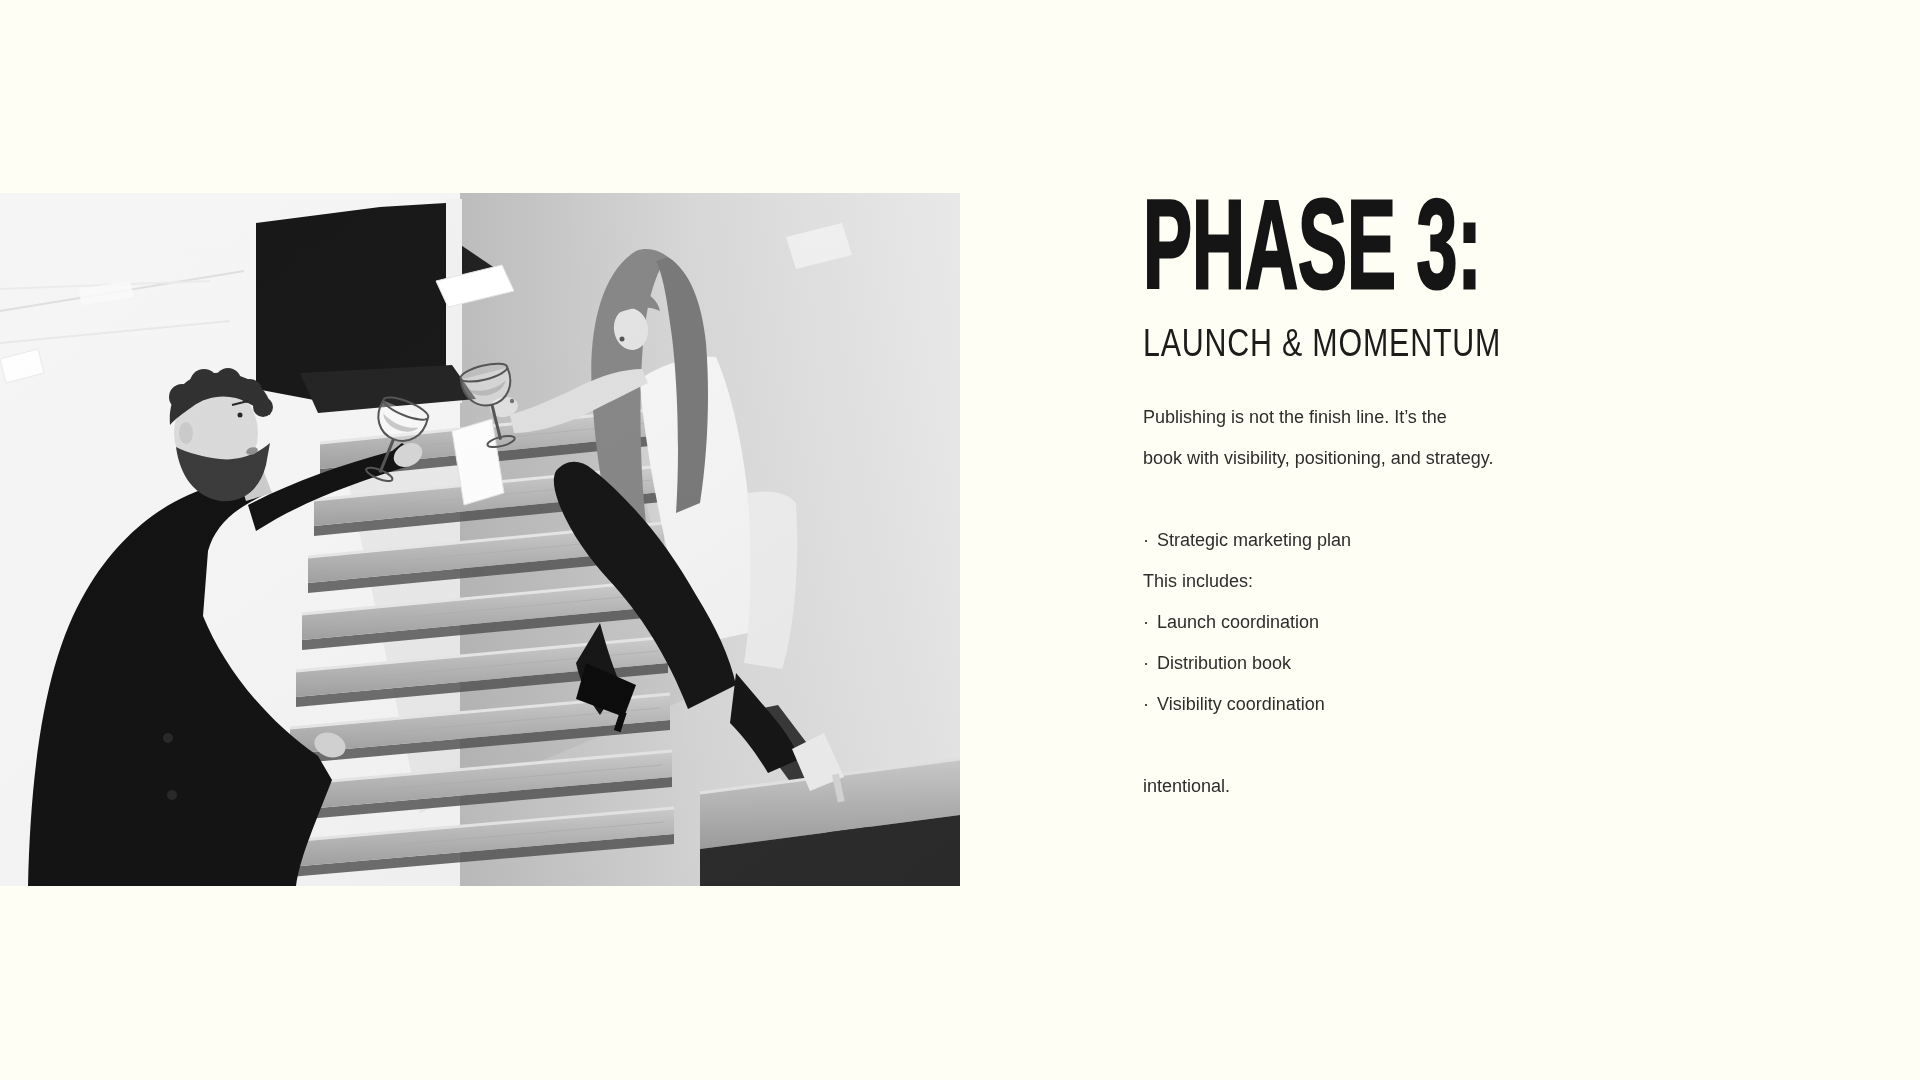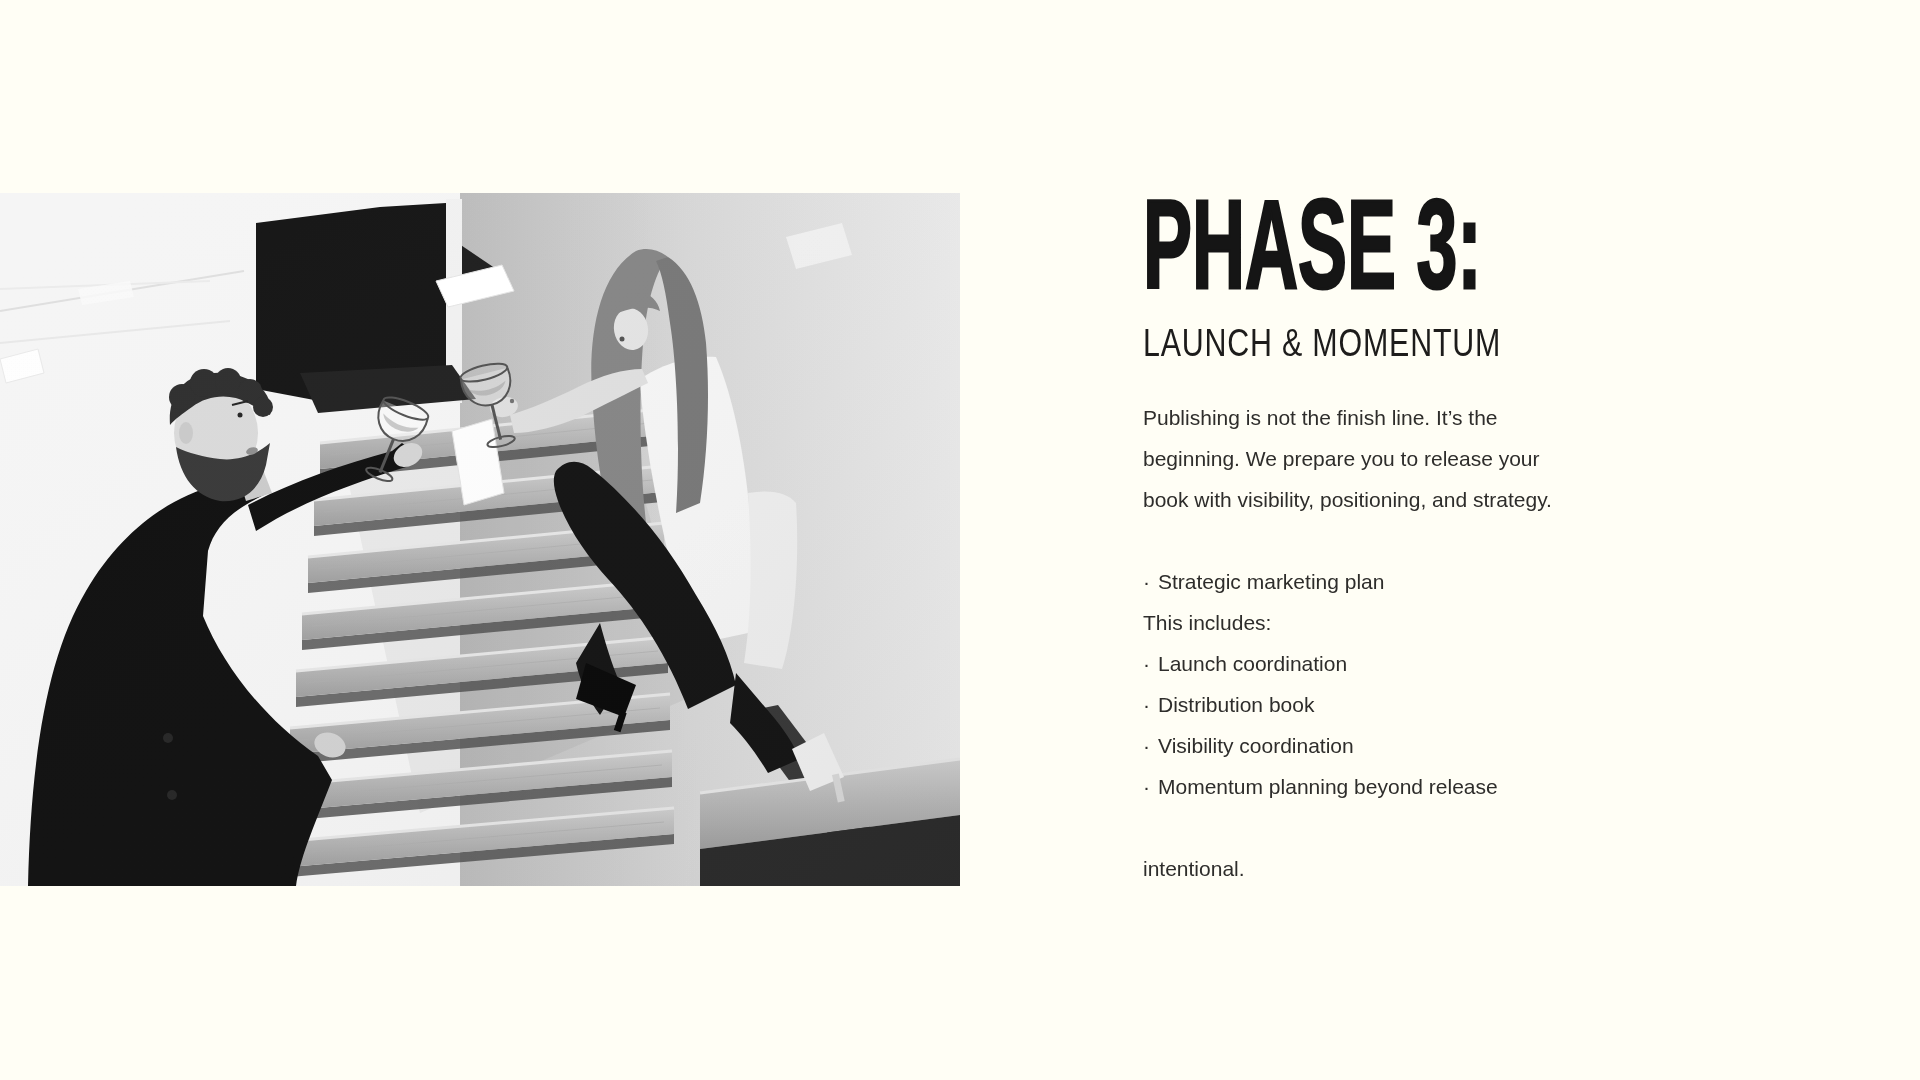--- a/index.html
+++ b/index.html
@@ -12,21 +12,21 @@
 
   
   .content{position:absolute;left:1143px;top:0;width:720px;color:#2E2D2B;}
   .title{position:absolute;left:0;top:182px;font-size:126px;line-height:1;font-weight:bold;
          color:#151515;white-space:nowrap;letter-spacing:0;
          transform:scaleX(0.583);transform-origin:left top;
          -webkit-text-stroke:3px #151515;}
   .subtitle{position:absolute;left:0;top:324px;font-size:38px;line-height:1;font-weight:400;
             color:#1D1C1B;white-space:nowrap;letter-spacing:1px;
             transform:scaleX(0.8);transform-origin:left top;}
-  .bodytext{position:absolute;left:0;top:397px;font-size:21px;line-height:41px;color:#2E2D2B;}
+  .bodytext{position:absolute;left:0;top:397px;font-size:18px;line-height:41px;color:#2E2D2B;}
   .block{white-space:nowrap;}
   .block + .block{margin-top:41px;}
   .bullet-row .bullet{display:inline-block;margin-right:8px;}
 </style>
 </head>
 <body>
 
 <div class="slide">
 
   <div class="photo" role="img" aria-label="Black and white photo of a bearded man in a black coat and a woman in a white sleeveless top toasting with wine glasses across floating wooden stair treads while sheets of paper float in the air">
@@ -202,40 +202,36 @@
   <div class="content">
 
     <div class="title">PHASE 3:</div>
 
     <div class="subtitle">LAUNCH &amp; MOMENTUM</div>
 
     <div class="bodytext">
 
       <div class="block">
         <div class="line">Publishing is not the finish line. It’s the</div>
-        <div class="line">beginning. We prepare you to release your</div>
         <div class="line">book with visibility, positioning, and strategy.</div>
       </div>
 
       <div class="block">
         <div class="line bullet-row">
           <span class="bullet">·</span><span>Strategic marketing plan</span>
         </div>
         <div class="line">This includes:</div>
         <div class="line bullet-row">
           <span class="bullet">·</span><span>Launch coordination</span>
         </div>
         <div class="line bullet-row">
           <span class="bullet">·</span><span>Distribution book</span>
         </div>
         <div class="line bullet-row">
           <span class="bullet">·</span><span>Visibility coordination</span>
-        </div>
-        <div class="line bullet-row">
-          <span class="bullet">·</span><span>Momentum planning beyond release</span>
         </div>
       </div>
 
       <div class="block">
         <div class="line">intentional.</div>
       </div>
 
     </div>
   </div>
 </div>

